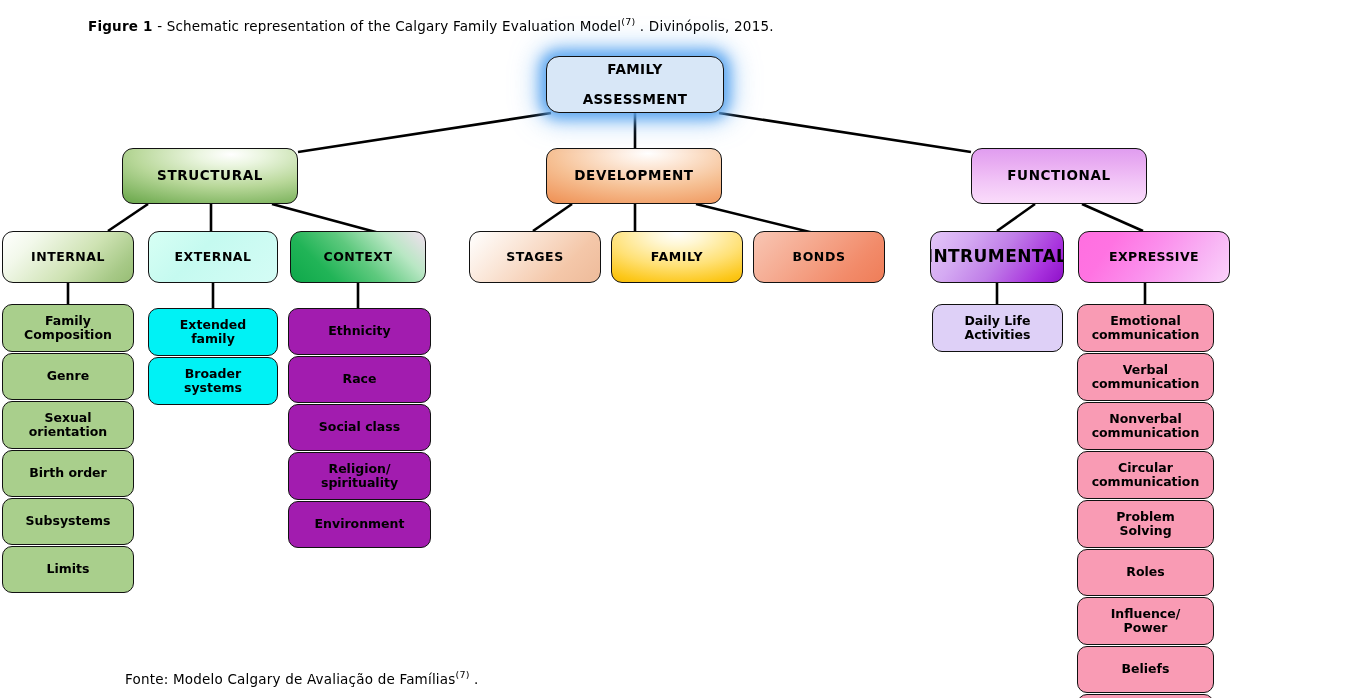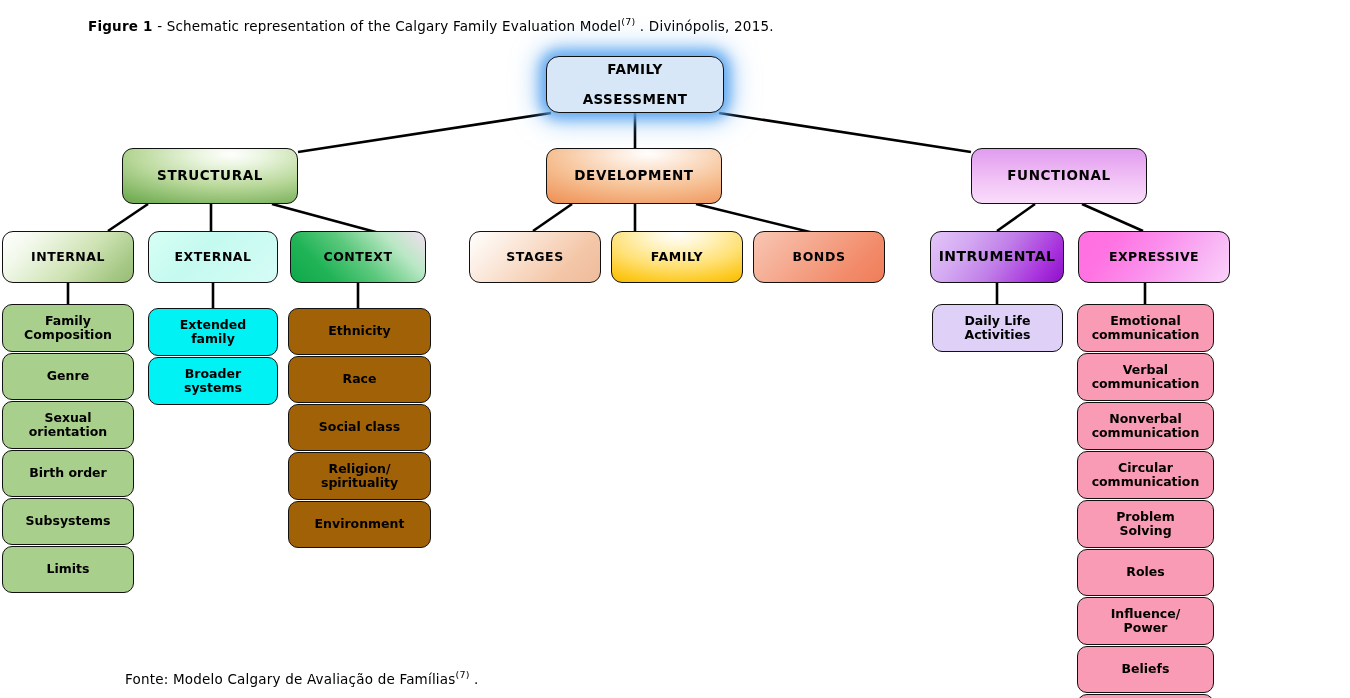--- a/index.html
+++ b/index.html
@@ -125,36 +125,36 @@
   #n-bonds {
     left: 753px; top: 231px; width: 132px; height: 52px;
     background: linear-gradient(135deg, #f8c6b4 0%, #f5a98f 38%, #f28b6a 75%, #ef7d58 100%);
     font-size: 12.5px; letter-spacing: 0.6px;
   }
 
   
   #n-intrumental {
     left: 930px; top: 231px; width: 134px; height: 52px;
     background: linear-gradient(125deg, #e3c6f7 0%, #d4a9f2 26%, #c07ee8 52%, #a832dd 82%, #8e10c9 100%);
-    font-size: 14px; letter-spacing: 0.4px;
+    font-size: 17px; letter-spacing: 0.4px;
   }
   #n-expressive {
     left: 1078px; top: 231px; width: 152px; height: 52px;
     background: linear-gradient(125deg, #ff6fe0 0%, #ff73e2 22%, #fb8eec 48%, #f8b3f4 76%, #fbd2fb 100%);
     font-size: 12.5px; letter-spacing: 0.4px;
   }
 
   
   .leaf {
     border-radius: 10px;
     font-size: 12.5px;
   }
   .leaf-green  { background: #a9cf8c; }
   .leaf-cyan   { background: #00f2f5; }
-  .leaf-mint   { background: #a16207; }
+  .leaf-mint   { background: #a21caf; }
   .leaf-lav    { background: #ded0f7; }
   .leaf-pink   { background: #f99bb4; }
 
   .col { position: absolute; z-index: 3; }
   #col-internal   { left: 2px;    top: 304px; width: 132px; }
   #col-external   { left: 148px;  top: 308px; width: 130px; }
   #col-context    { left: 288px;  top: 308px; width: 143px; }
   #col-intrumental{ left: 932px;  top: 304px; width: 131px; }
   #col-expressive { left: 1077px; top: 304px; width: 137px; }
 

